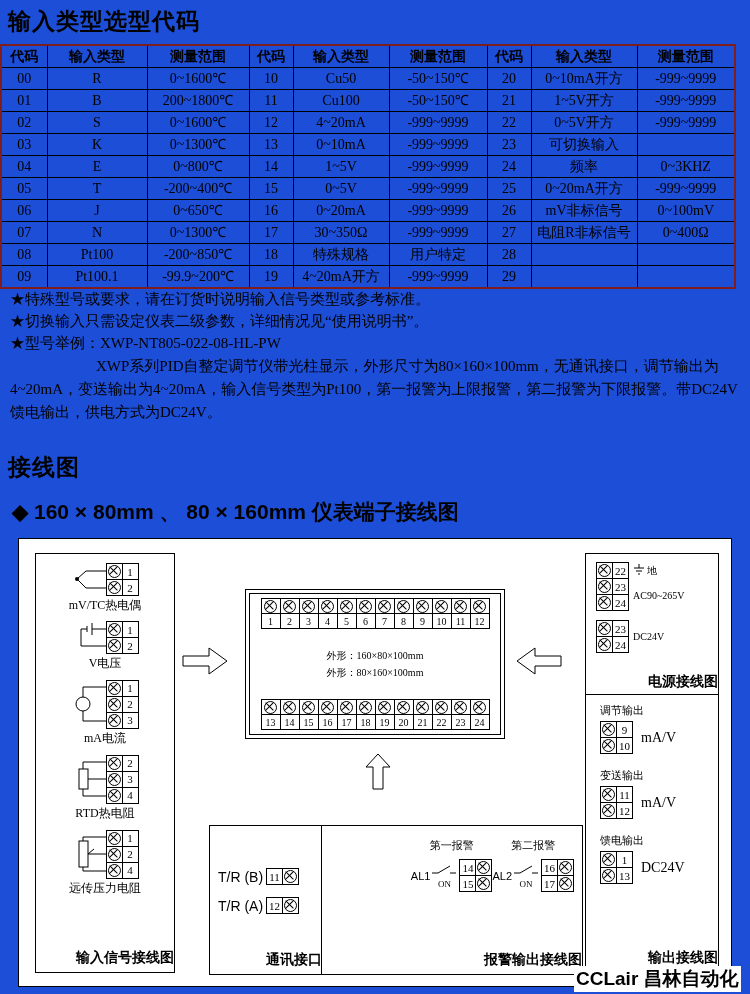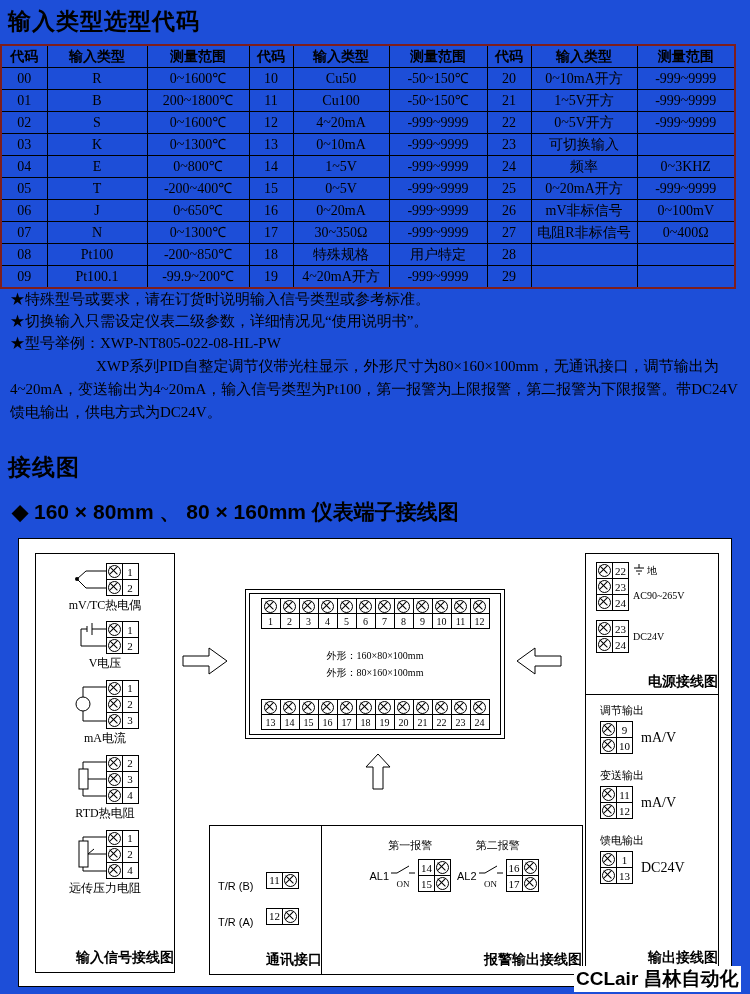--- a/index.html
+++ b/index.html
@@ -65,24 +65,24 @@
   .sizes { font-size:10px; line-height:17px; }
 
   .arrow { position:absolute; }
   .arrow-right { left:162px; top:104px; }
   .arrow-left  { left:496px; top:104px; }
   .arrow-up    { left:344px; top:212px; }
 
   .box-comm { left:190px; top:286px; width:112px; height:148px; }
   .comm-rows { position:absolute; top:42px; left:8px; right:4px; }
   .comm-row { display:flex; align-items:center; margin-bottom:12px; }
-  .comm-label { font-size:11px; width:48px; font-family:"Liberation Sans", sans-serif;margin-top:12px; }
+  .comm-label { font-size:14px; width:48px; font-family:"Liberation Sans", sans-serif; }
 
   .box-alarm { left:302px; top:286px; width:260px; height:148px; }
-  .al-units { position:absolute; top:12px; left:12px; right:8px; display:flex; justify-content:center;gap:6px; }
+  .al-units { position:absolute; top:12px; left:12px; right:8px; display:flex; justify-content:flex-end; }
   .al-cap { font-size:11px; text-align:center; margin-bottom:6px; }
   .al-row { display:flex; align-items:center; }
   .al-name { font-size:11px; margin-right:2px; font-family:"Liberation Sans", sans-serif; }
   .al-swwrap { display:flex; flex-direction:column; align-items:center; margin-right:3px; }
   .al-on { font-size:9px; line-height:9px; }
 
   .box-power { left:566px; top:14px; width:132px; height:142px; }
   .pw { position:absolute; top:8px; left:10px; right:2px; }
   .pw-block { display:flex; align-items:stretch; margin-bottom:9px; }
   .pw-labels { margin-left:4px; font-size:10px; display:flex; flex-direction:column; justify-content:space-between; }

